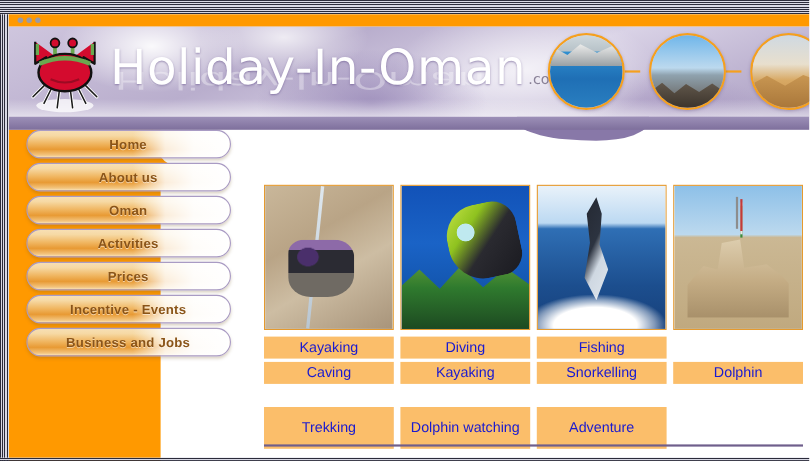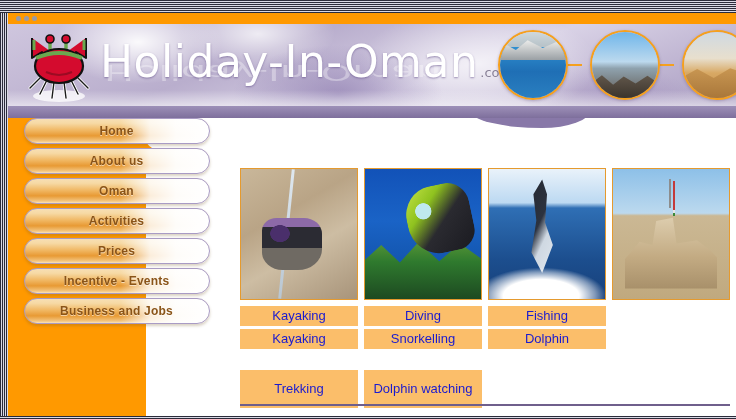--- a/index.html
+++ b/index.html
@@ -361,28 +361,30 @@
           </div>
       </div>
 
       <div class="grid-row row-a">
         <div class="label-cell">Kayaking</div>
         <div class="label-cell">Diving</div>
         <div class="label-cell">Fishing</div>
       </div>
 
       <div class="grid-row row-b">
+        <div class="label-cell">Caving</div>
         <div class="label-cell">Kayaking</div>
         <div class="label-cell">Snorkelling</div>
         <div class="label-cell">Dolphin</div>
       </div>
 
       <div class="grid-row row-c">
         <div class="label-cell">Trekking</div>
         <div class="label-cell">Dolphin watching</div>
+        <div class="label-cell">Adventure</div>
       </div>
 
     </div>
 
     <div class="hr-purple"></div>
   </main>
 
   <div class="bottom-stripe"></div>
 </div>
 

